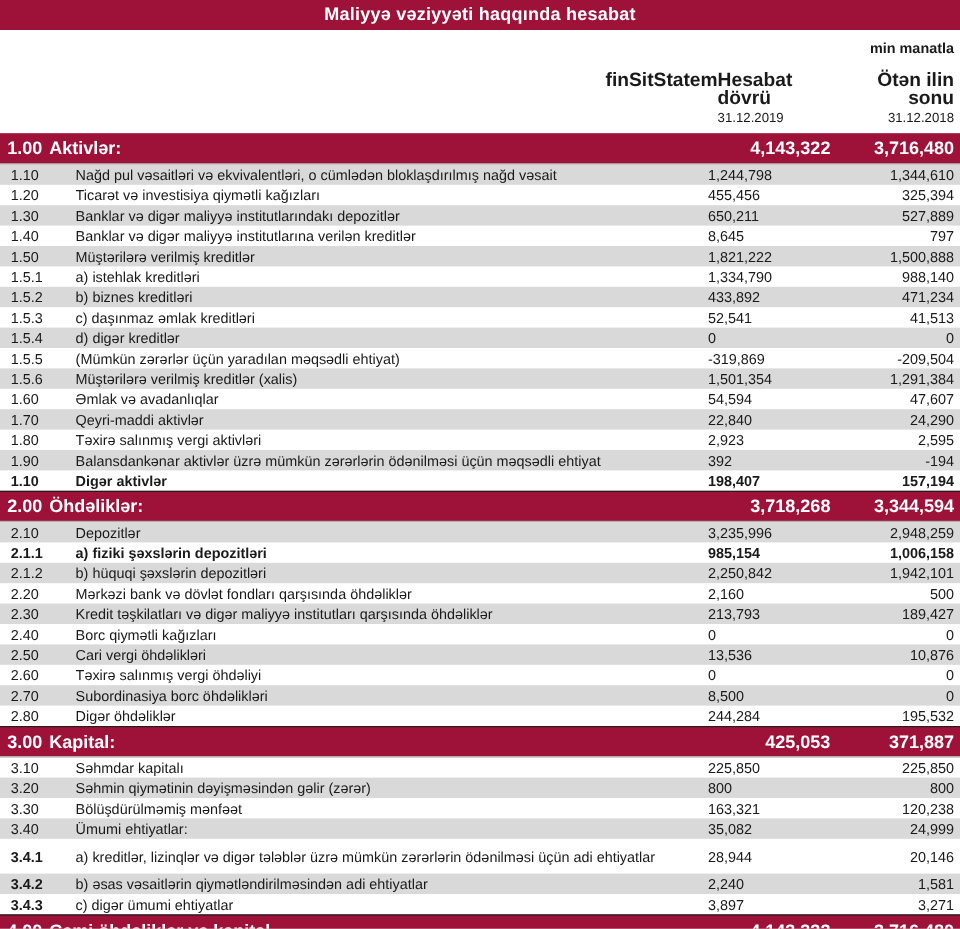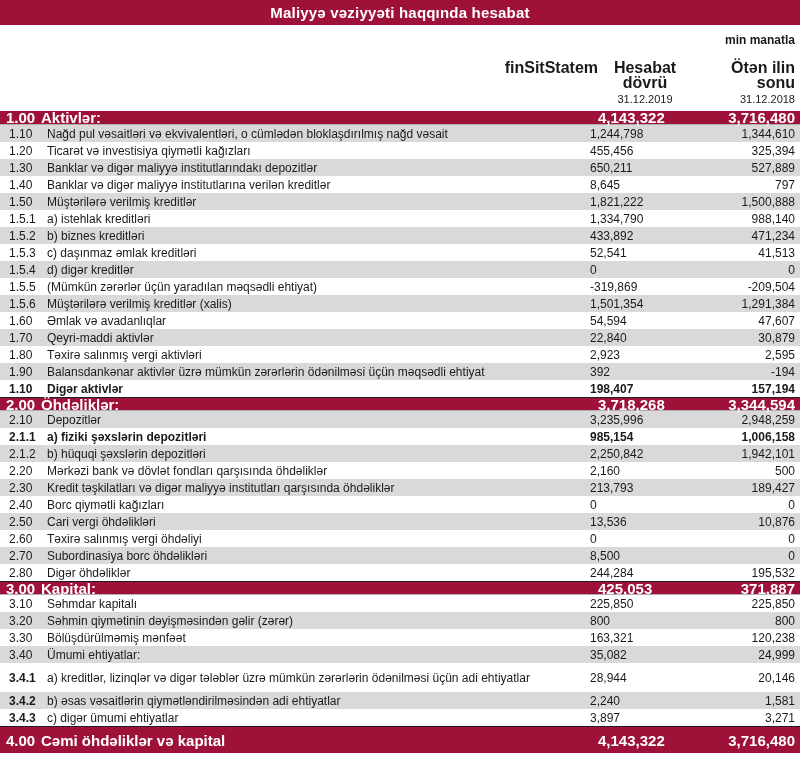--- a/index.html
+++ b/index.html
@@ -27,52 +27,52 @@
     margin-top: 7px; line-height: 16px;
     text-align: right; padding-right: 5px;
     font-weight: bold; font-size: 12px;
   }
 
   
   .line1 { margin-top: 12px; display: flex; font-weight: bold; font-size: 16px; line-height: 15px; }
   .line2 { margin-top: 1px; display: flex; font-size: 11px; line-height: 17px; }
   .sp { flex: 1; }
   .c-code { width: 150px; text-align: right; }
-  .c-v1 { width: 94px; text-align: center; }
+  .c-v1 { width: 94px; text-align: left; }
   .c-v2 { width: 108px; text-align: right; padding-right: 5px; }
 
   #table { margin-top: 3px; }
 
   
   .section-bar {
-    height: 14px;
+    height: 26px;
     background: var(--maroon, #9E1239);
     color: var(--bar_text, #ffffff);
     display: flex; align-items: center;
     font-weight: bold; font-size: 15px;
     border-bottom: 1px solid #b0b0b0;
   }
   .section-bar.bordered { border-top: 1px solid #1f1f1f; }
   .section-bar.last { border-bottom: none; height: 27px; }
   .s-code { width: 41px; padding-left: 6px; flex: none; }
   .s-label { flex: 1; }
-  .s-v1 { width: 94px; text-align: left; flex: none; }
+  .s-v1 { width: 94px; text-align: right; flex: none; }
   .s-v2 { width: 108px; text-align: right; padding-right: 5px; flex: none; }
 
   
   .row {
     height: 17px;
     display: flex; align-items: center;
     font-size: 12px;
   }
   .row.shade { background: var(--row_shade, #D9D9D9); }
   .row.tall { height: 29px; }
   .row.bold-all { font-weight: bold; }
   .row.bold-code .r-code { font-weight: bold; }
-  .r-code { width: 47px; padding-left: 9px; flex: none; white-space: nowrap; }
+  .r-code { width: 63px; padding-left: 9px; flex: none; white-space: nowrap; }
   .r-label { flex: 1; white-space: nowrap; overflow: hidden; }
   .r-v1 { width: 94px; text-align: left; flex: none; }
   .r-v2 { width: 116px; text-align: right; padding-right: 5px; flex: none; }
 </style>
 </head>
 <body>
 
 <div class="page">
 
   <header class="title-bar">
@@ -184,21 +184,21 @@
     <span class="r-code">1.60</span>
     <span class="r-label">Əmlak və avadanlıqlar</span>
     <span class="r-v1">54,594</span>
     <span class="r-v2">47,607</span>
   </div>
 
   <div class="row shade">
     <span class="r-code">1.70</span>
     <span class="r-label">Qeyri-maddi aktivlər</span>
     <span class="r-v1">22,840</span>
-    <span class="r-v2">30,879</span>
+    <span class="r-v2">24,290</span>
   </div>
 
   <div class="row">
     <span class="r-code">1.80</span>
     <span class="r-label">Təxirə salınmış vergi aktivləri</span>
     <span class="r-v1">2,923</span>
     <span class="r-v2">2,595</span>
   </div>
 
   <div class="row shade">

